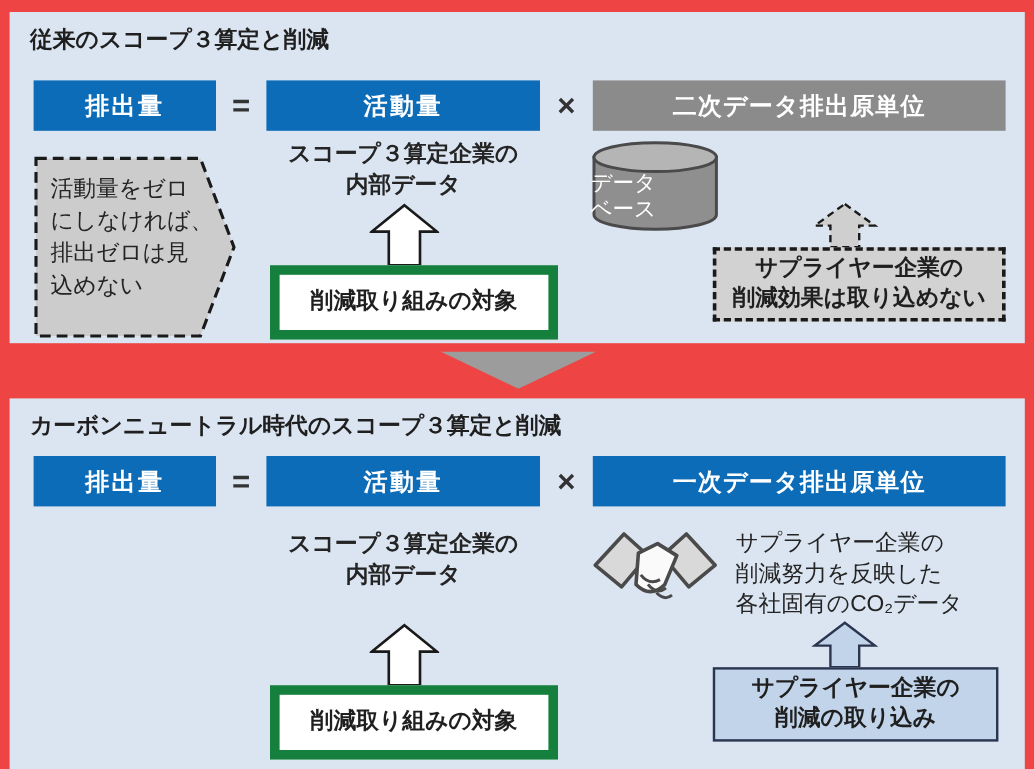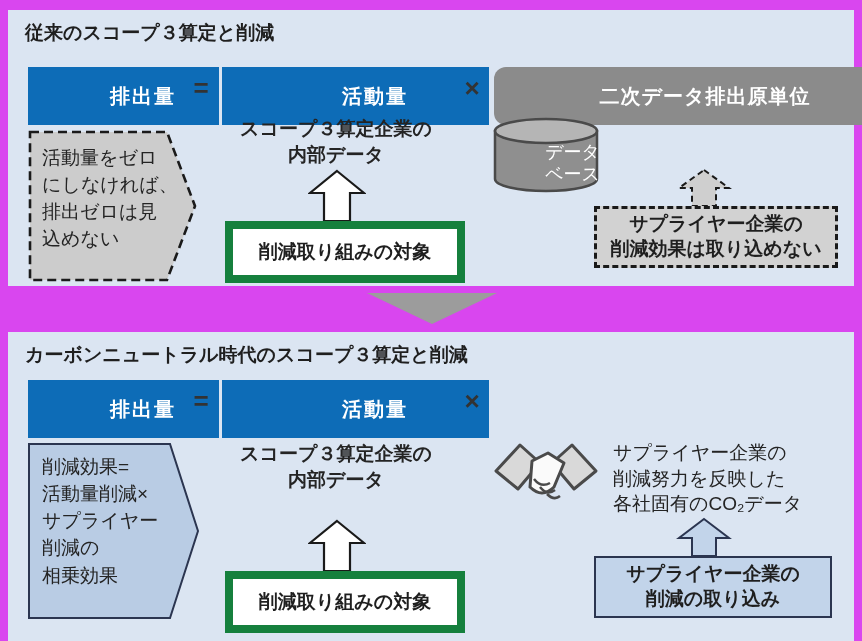--- a/index.html
+++ b/index.html
@@ -1,58 +1,58 @@
 <!DOCTYPE html>
 <html><head>
 <meta charset="utf-8">
 <style>
   html,body{margin:0;padding:0;background:#ffffff;}
   .canvas{
-    position:relative;width:862px;height:641px;background:#d946ef;
+    position:relative;width:862px;height:641px;background:#ef4444;
     font-family:"Liberation Sans","DejaVu Sans",sans-serif;color:#222222;
     overflow:hidden;
   }
   .panel{position:absolute;left:8px;width:846px;background:#dbe5f2;}
   .panel-top{top:10px;height:276px;}
   .panel-bottom{top:332px;height:367px;}
   .panel-title{position:absolute;left:17px;top:10px;font-size:19px;font-weight:bold;color:#1f1f1f;}
-  .fbox{position:absolute;height:58px;display:flex;align-items:center;justify-content:center;
-        font-size:20px;font-weight:bold;color:#ffffff;letter-spacing:2px;padding-left:39px;}
+  .fbox{position:absolute;height:42px;display:flex;align-items:center;justify-content:center;
+        font-size:20px;font-weight:bold;color:#ffffff;letter-spacing:2px;}
   .fbox.blue{background:#0d6cb7;}
   .fbox.gray{background:#8b8b8b;}
   .op{position:absolute;height:42px;display:flex;align-items:center;justify-content:center;
       font-size:26px;font-weight:bold;color:#333333;}
   .preline{white-space:pre-line;}
   .desc{position:absolute;font-size:19px;line-height:1.35;color:#242424;}
   .desc.center{text-align:center;font-weight:bold;}
   .penta-wrap{position:absolute;}
   .penta-text{position:absolute;left:14px;top:14px;font-size:19px;line-height:1.43;color:#242424;}
   .note-box{position:absolute;display:flex;align-items:center;justify-content:center;
             text-align:center;font-size:19px;font-weight:bold;color:#1f1f1f;line-height:1.3;}
   .note-box.white{background:#ffffff;border:8px solid #15803d;}
   .note-box.graydash{background:#d2d2d2;border:3px dashed #1a1a1a;}
   .note-box.lblue{background:#c2d4ea;border:2px solid #2b3550;}
   .abs{position:absolute;}
-  .cyl-text{position:absolute;width:100%;top:26px;text-align:right;font-size:18px;line-height:1.2;
+  .cyl-text{position:absolute;width:100%;top:26px;text-align:left;font-size:18px;line-height:1.2;
             color:#ffffff;white-space:pre-line;}
 </style>
 </head>
 <body>
 
 <div class="canvas">
 
   <section class="panel panel-top">
     <h2 class="panel-title" style="margin:0;">従来のスコープ３算定と削減</h2>
   </section>
 
   <div class="fbox blue" style="left:28px;top:67px;width:152px;">排出量</div>
   <div class="op" style="left:180px;top:67px;width:42px;">=</div>
   <div class="fbox blue" style="left:222px;top:67px;width:228px;">活動量</div>
   <div class="op" style="left:450px;top:67px;width:44px;">×</div>
-  <div class="fbox gray" style="left:494px;top:67px;width:344px;letter-spacing:1px;border-radius:12px;">二次データ排出原単位</div>
+  <div class="fbox gray" style="left:494px;top:67px;width:344px;letter-spacing:1px;">二次データ排出原単位</div>
 
   <div class="penta-wrap" style="left:28px;top:130px;width:170px;height:152px;">
     <svg width="170" height="152">
       <polygon points="2,2 139,2 167,76 139,150 2,150" fill="#cccccc" stroke="#1a1a1a" stroke-width="2.6" stroke-dasharray="9,5"></polygon>
     </svg>
     <div class="penta-text preline">活動量をゼロ
 にしなければ、
 排出ゼロは見
 込めない</div>
   </div>
@@ -85,31 +85,22 @@
   </svg>
 
   <section class="panel panel-bottom">
     <h2 class="panel-title" style="margin:0;">カーボンニュートラル時代のスコープ３算定と削減</h2>
   </section>
 
   <div class="fbox blue" style="left:28px;top:380px;width:152px;">排出量</div>
   <div class="op" style="left:180px;top:380px;width:42px;">=</div>
   <div class="fbox blue" style="left:222px;top:380px;width:228px;">活動量</div>
   <div class="op" style="left:450px;top:380px;width:44px;">×</div>
+  <div class="fbox blue" style="left:494px;top:380px;width:344px;letter-spacing:1px;">一次データ排出原単位</div>
 
-  <div class="penta-wrap" style="left:28px;top:443px;width:172px;height:176px;">
-    <svg width="172" height="176">
-      <polygon points="1,1 142,1 170,88 142,175 1,175" fill="#b9cce4" stroke="#2b3550" stroke-width="2"></polygon>
-    </svg>
-    <div class="penta-text preline" style="top:10px;">削減効果=
-活動量削減×
-サプライヤー
-削減の
-相乗効果</div>
-  </div>
 
   <div class="desc center preline" style="left:222px;top:441px;width:228px;">スコープ３算定企業の
 内部データ</div>
   <svg class="abs" style="left:308px;top:519px;" width="58" height="54">
     <polygon points="29,2 56,24 42,24 42,52 16,52 16,24 2,24" fill="#ffffff" stroke="#1a1a1a" stroke-width="2.2"></polygon>
   </svg>
   <div class="note-box white" style="left:225px;top:571px;width:224px;height:46px;">削減取り組みの対象</div>
 
   <svg class="abs" style="left:490px;top:437px;" width="112" height="78">
     <g stroke="#4a4a4a" stroke-width="3" stroke-linejoin="round">

